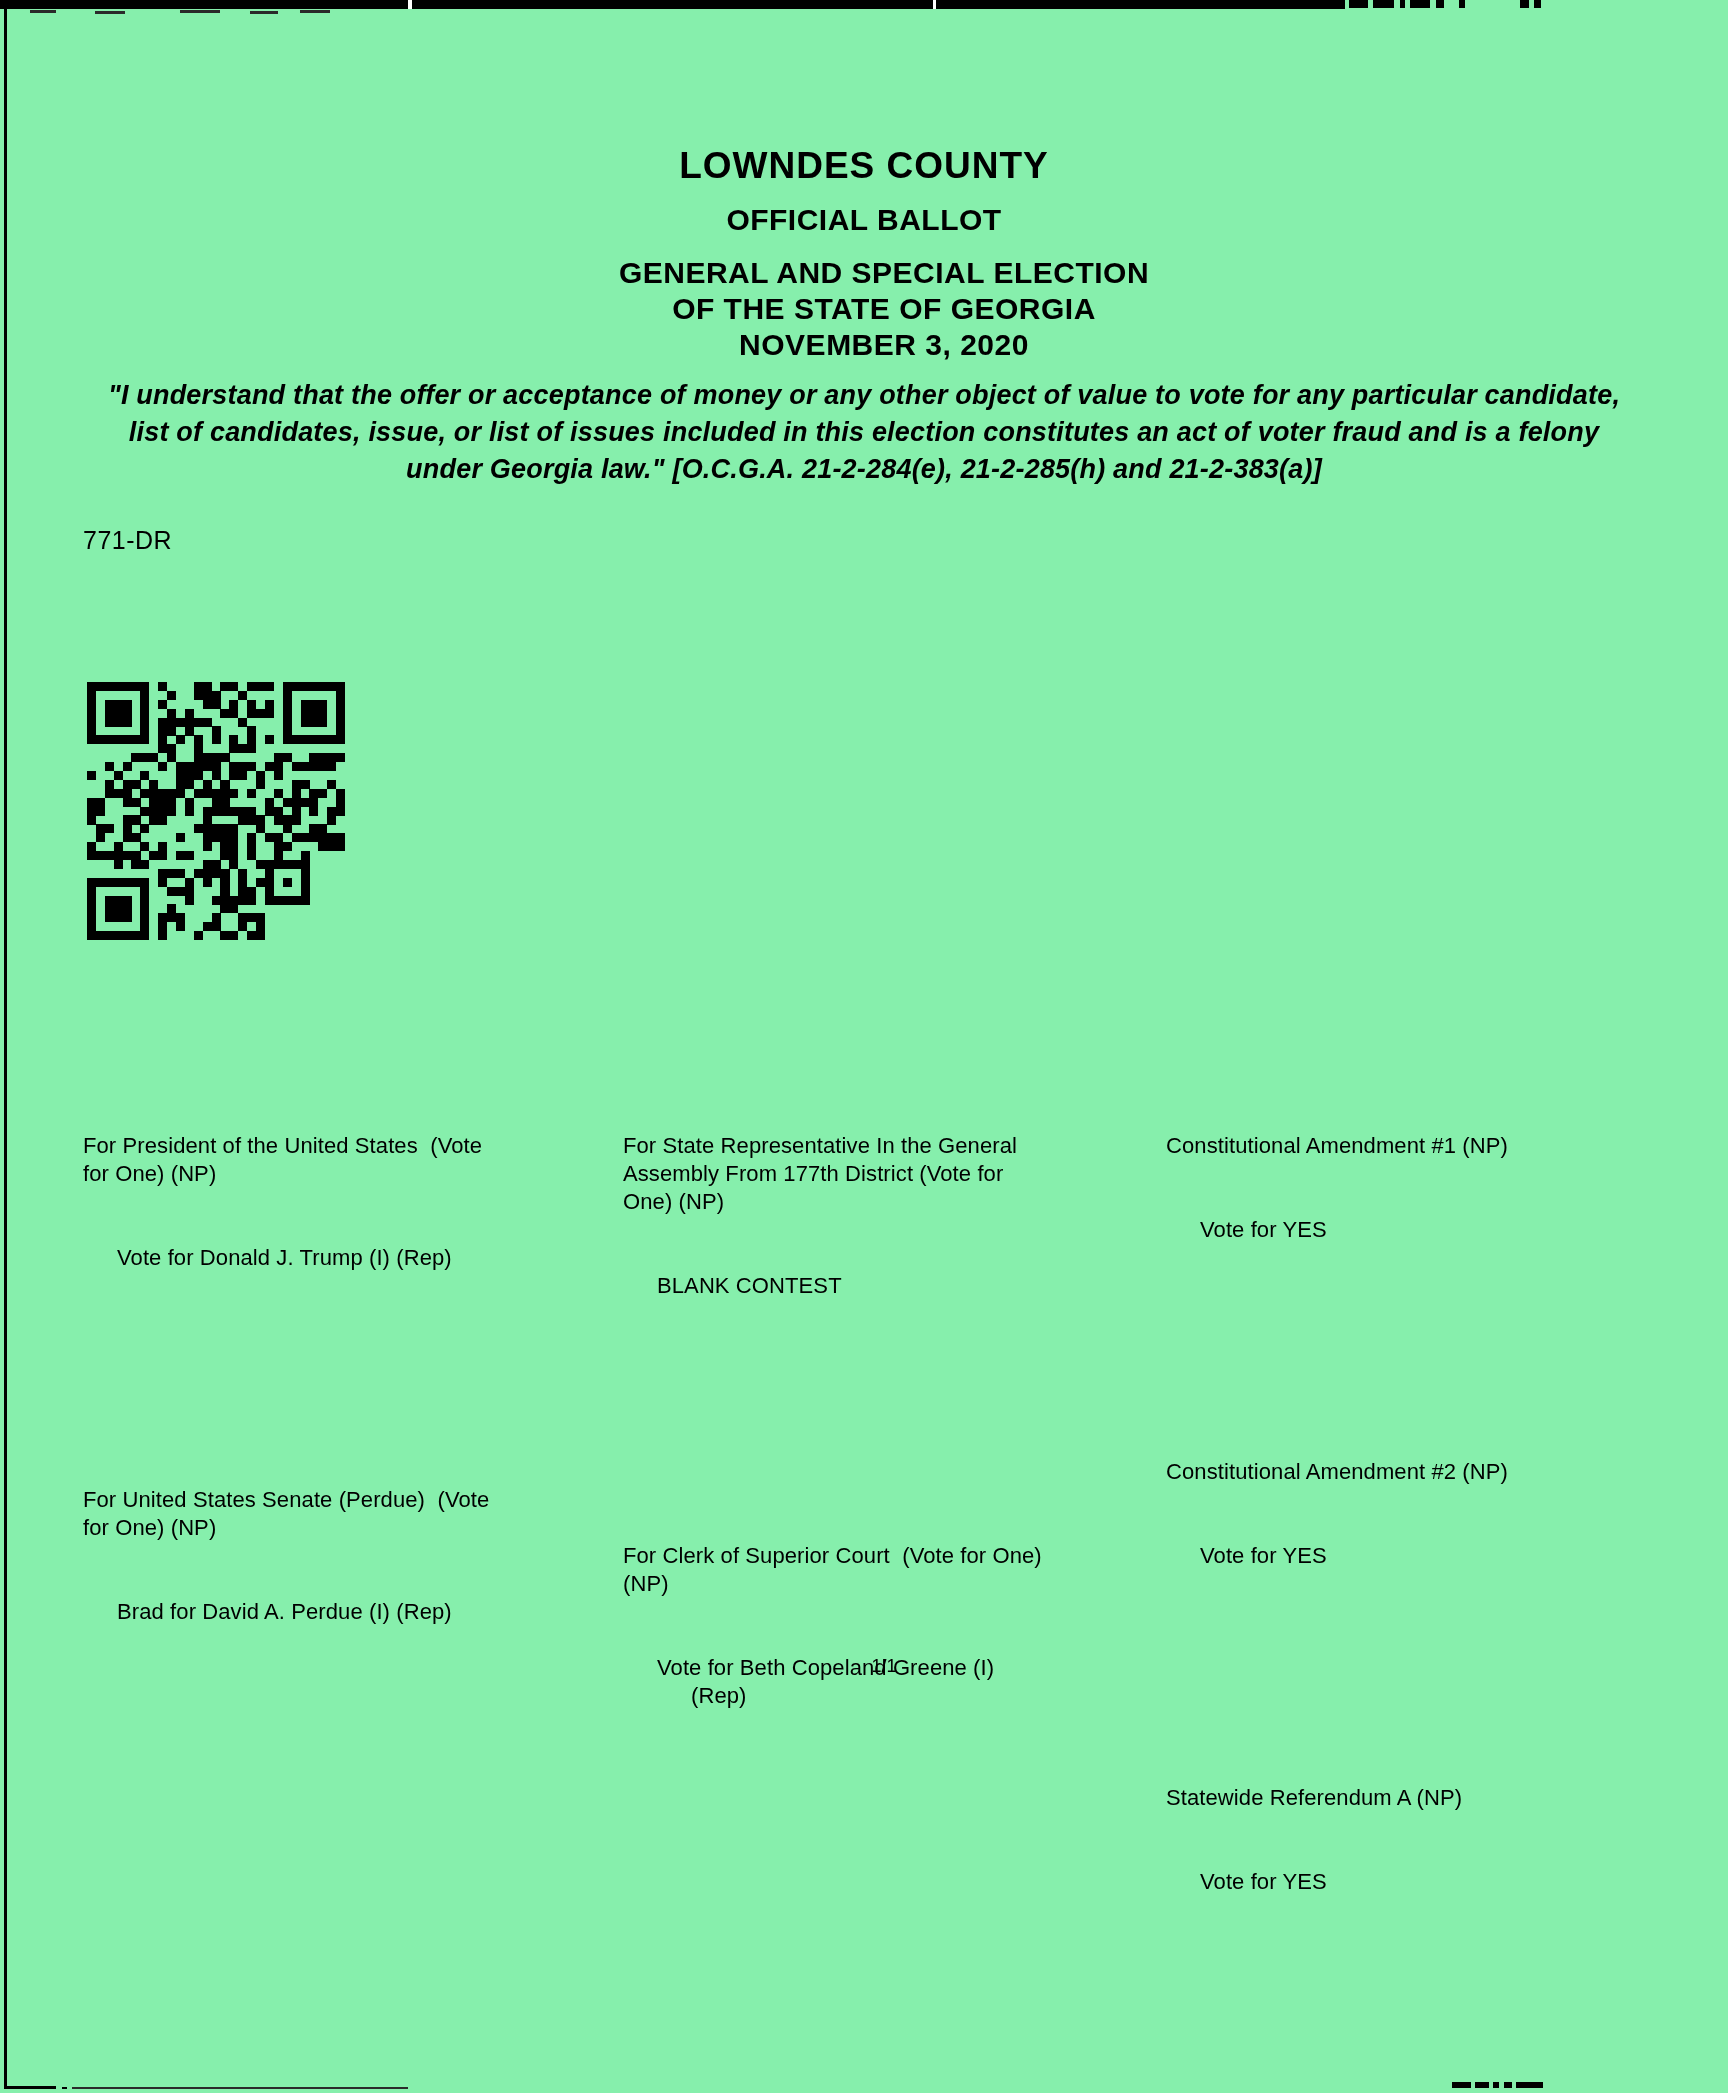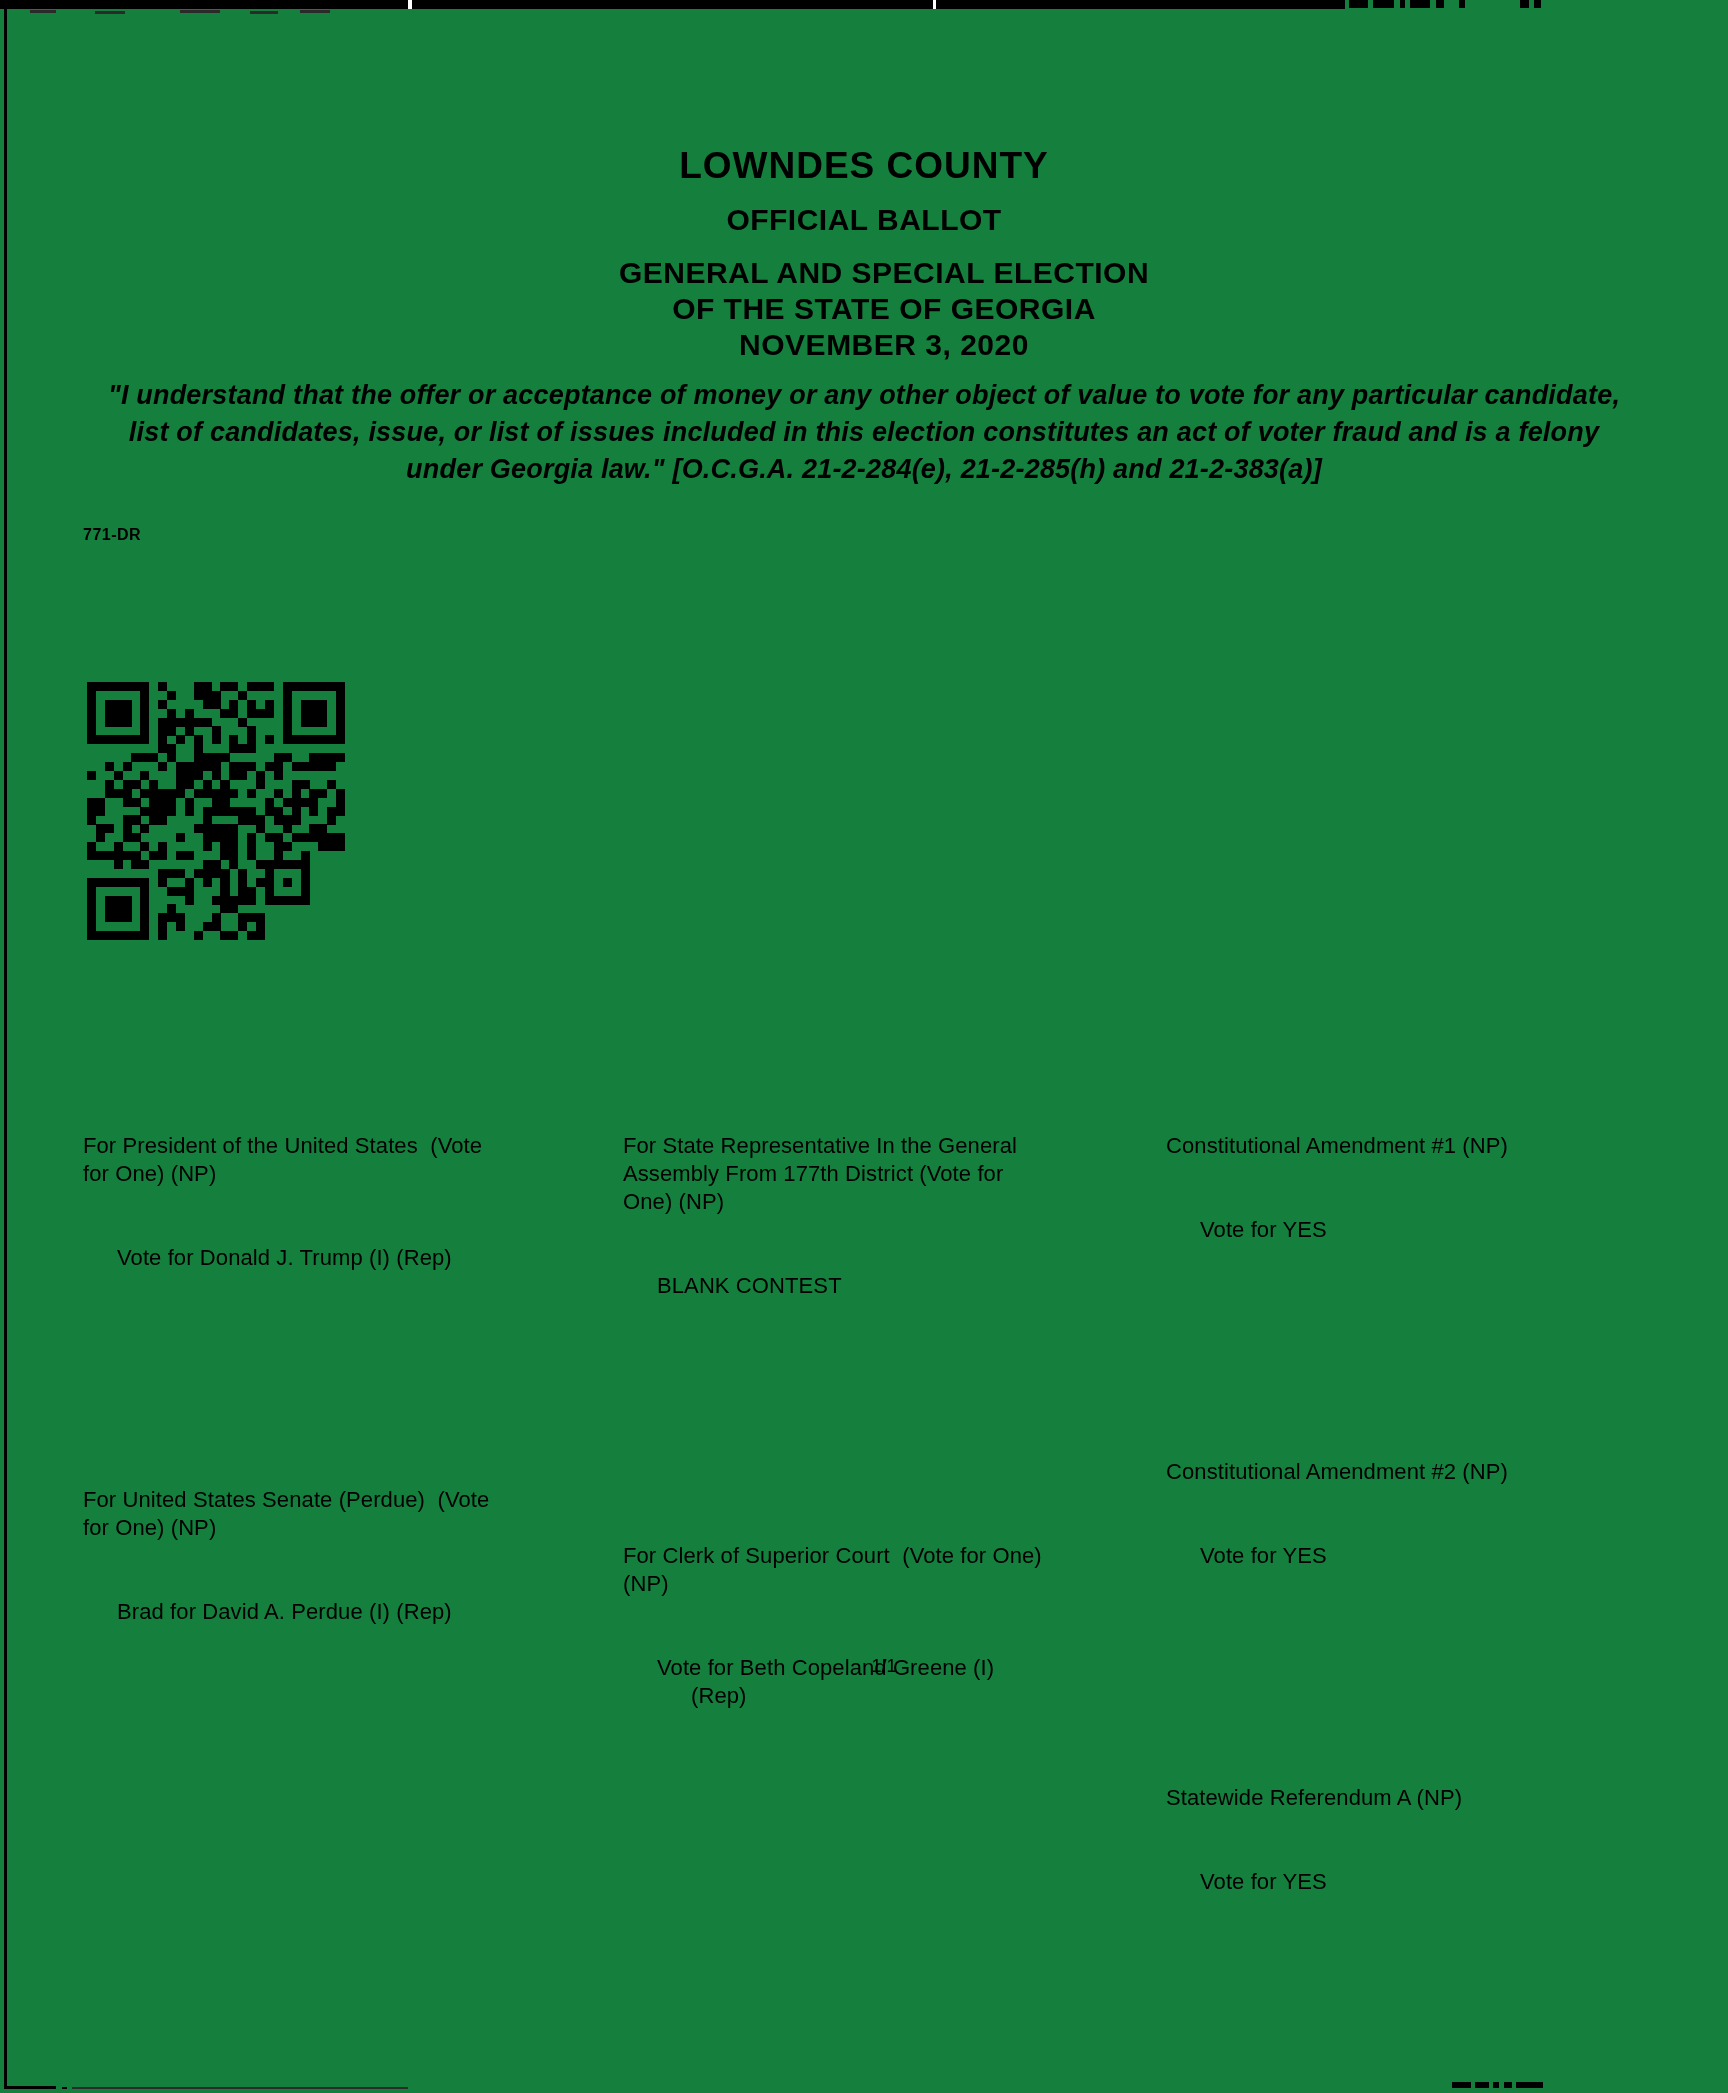--- a/index.html
+++ b/index.html
@@ -1,36 +1,36 @@
 <!DOCTYPE html>
 <html><head>
 <meta charset="utf-8">
 <style>
   * { margin: 0; padding: 0; box-sizing: border-box; }
   html, body { background: #ffffff; }
   .page {
     position: relative;
     width: 1728px;
     height: 2093px;
-    background: #15803d;
+    background: #86efac;
     color: #000;
     font-family: "Liberation Sans", sans-serif;
     overflow: hidden;
   }
   .centered { position: absolute; left: 0; width: 100%; text-align: center; }
   .county-title   { top: 145px; font-size: 37px; font-weight: bold; letter-spacing: 1px; }
   .ballot-type    { top: 203px; font-size: 30px; font-weight: bold; letter-spacing: 0.5px; }
   .election-title { top: 255px; font-size: 30px; font-weight: bold; line-height: 36px; white-space: pre-wrap; letter-spacing: 0.5px; padding-left: 40px; }
   .disclaimer {
     position: absolute; top: 377px; left: 34px; width: 1660px;
     text-align: center; font-size: 27px; line-height: 37px;
     font-style: italic; font-weight: 600; letter-spacing: 0.2px;
     white-space: pre-wrap;
   }
-  .ballot-style { position: absolute; top: 526px; left: 83px; font-size: 16px; letter-spacing: 0.5px; font-weight: bold; }
+  .ballot-style { position: absolute; top: 526px; left: 83px; font-size: 25px; letter-spacing: 0.5px; }
   .qr { position: absolute; top: 682px; left: 80px; width: 272px; height: 258px; }
   .qr svg { width: 100%; height: 100%; shape-rendering: crispEdges; }
   .col {
     position: absolute; top: 964px;
     font-size: 22px; line-height: 28px;
     white-space: pre-wrap; letter-spacing: 0.1px;
   }
   .col-1 { left: 83px;   width: 525px; }
   .col-2 { left: 623px;  width: 545px; }
   .col-3 { left: 1166px; width: 480px; }

